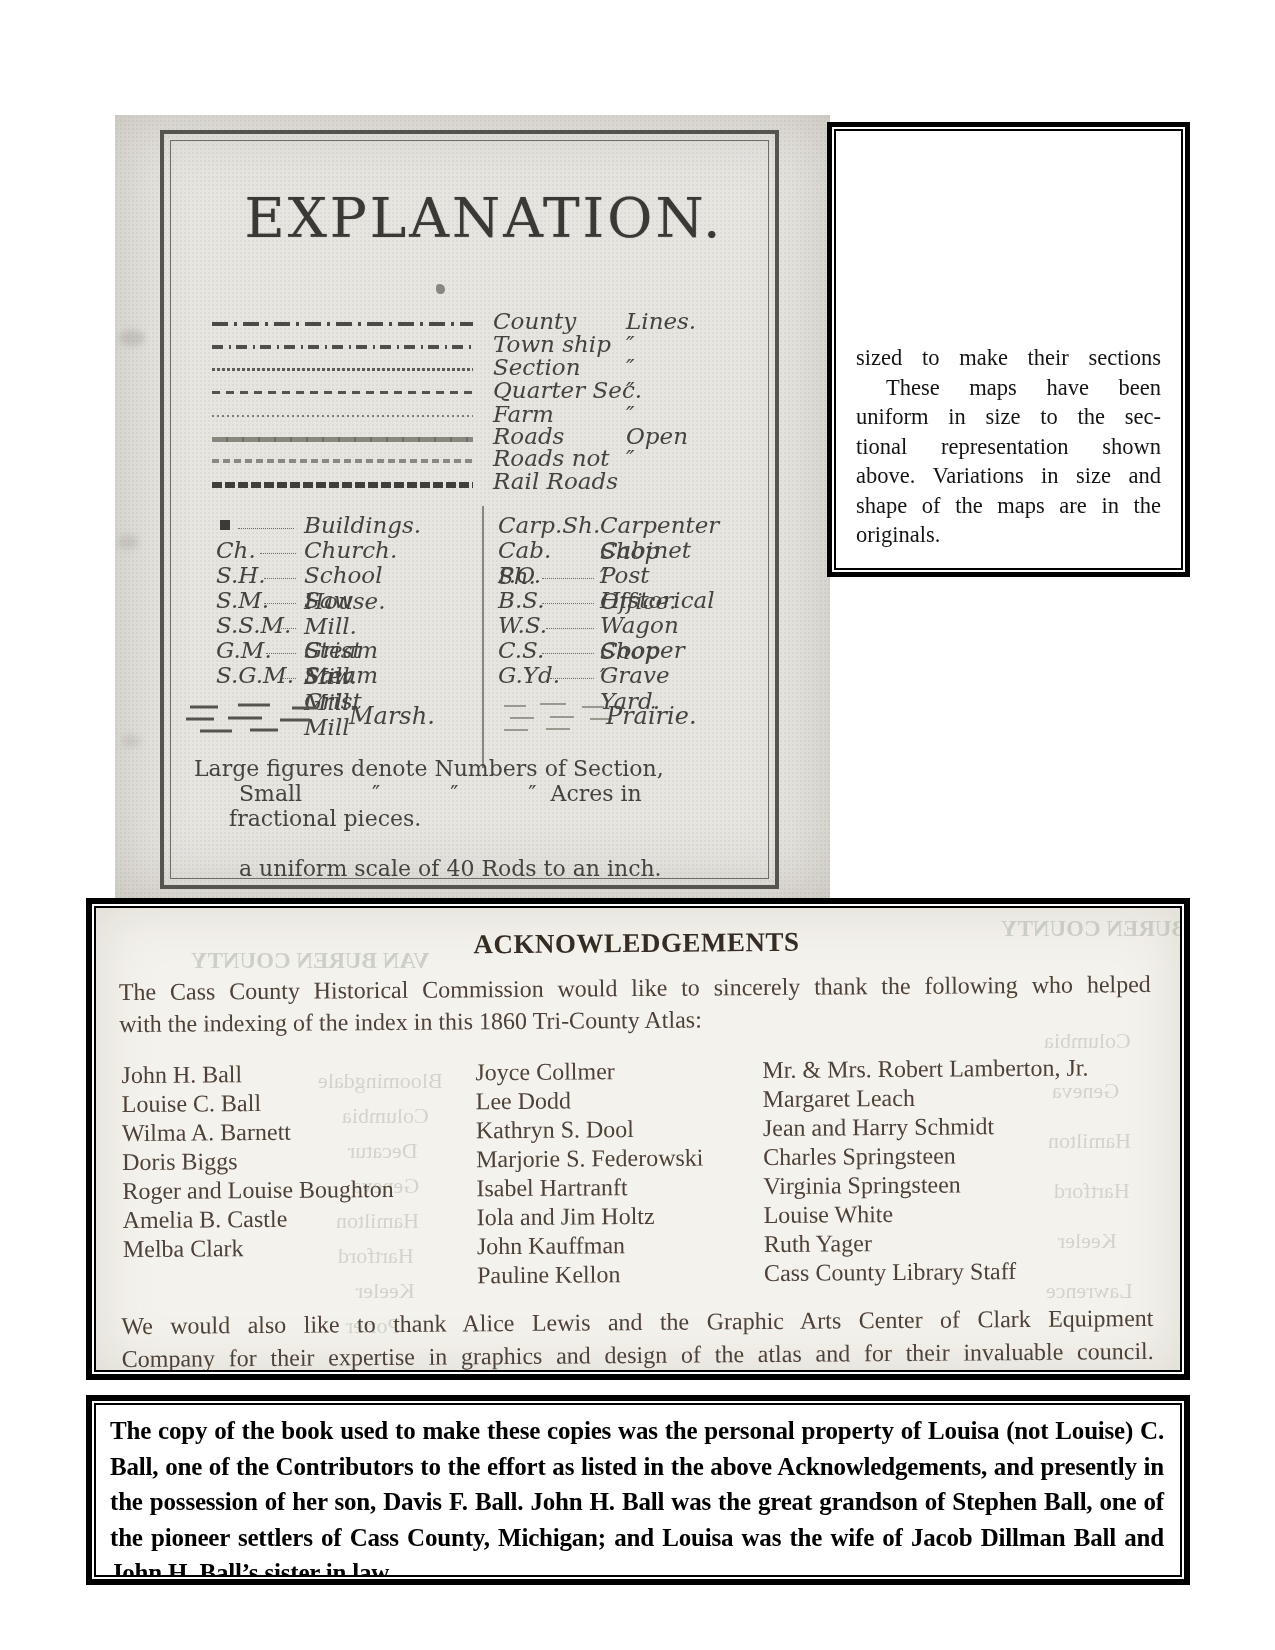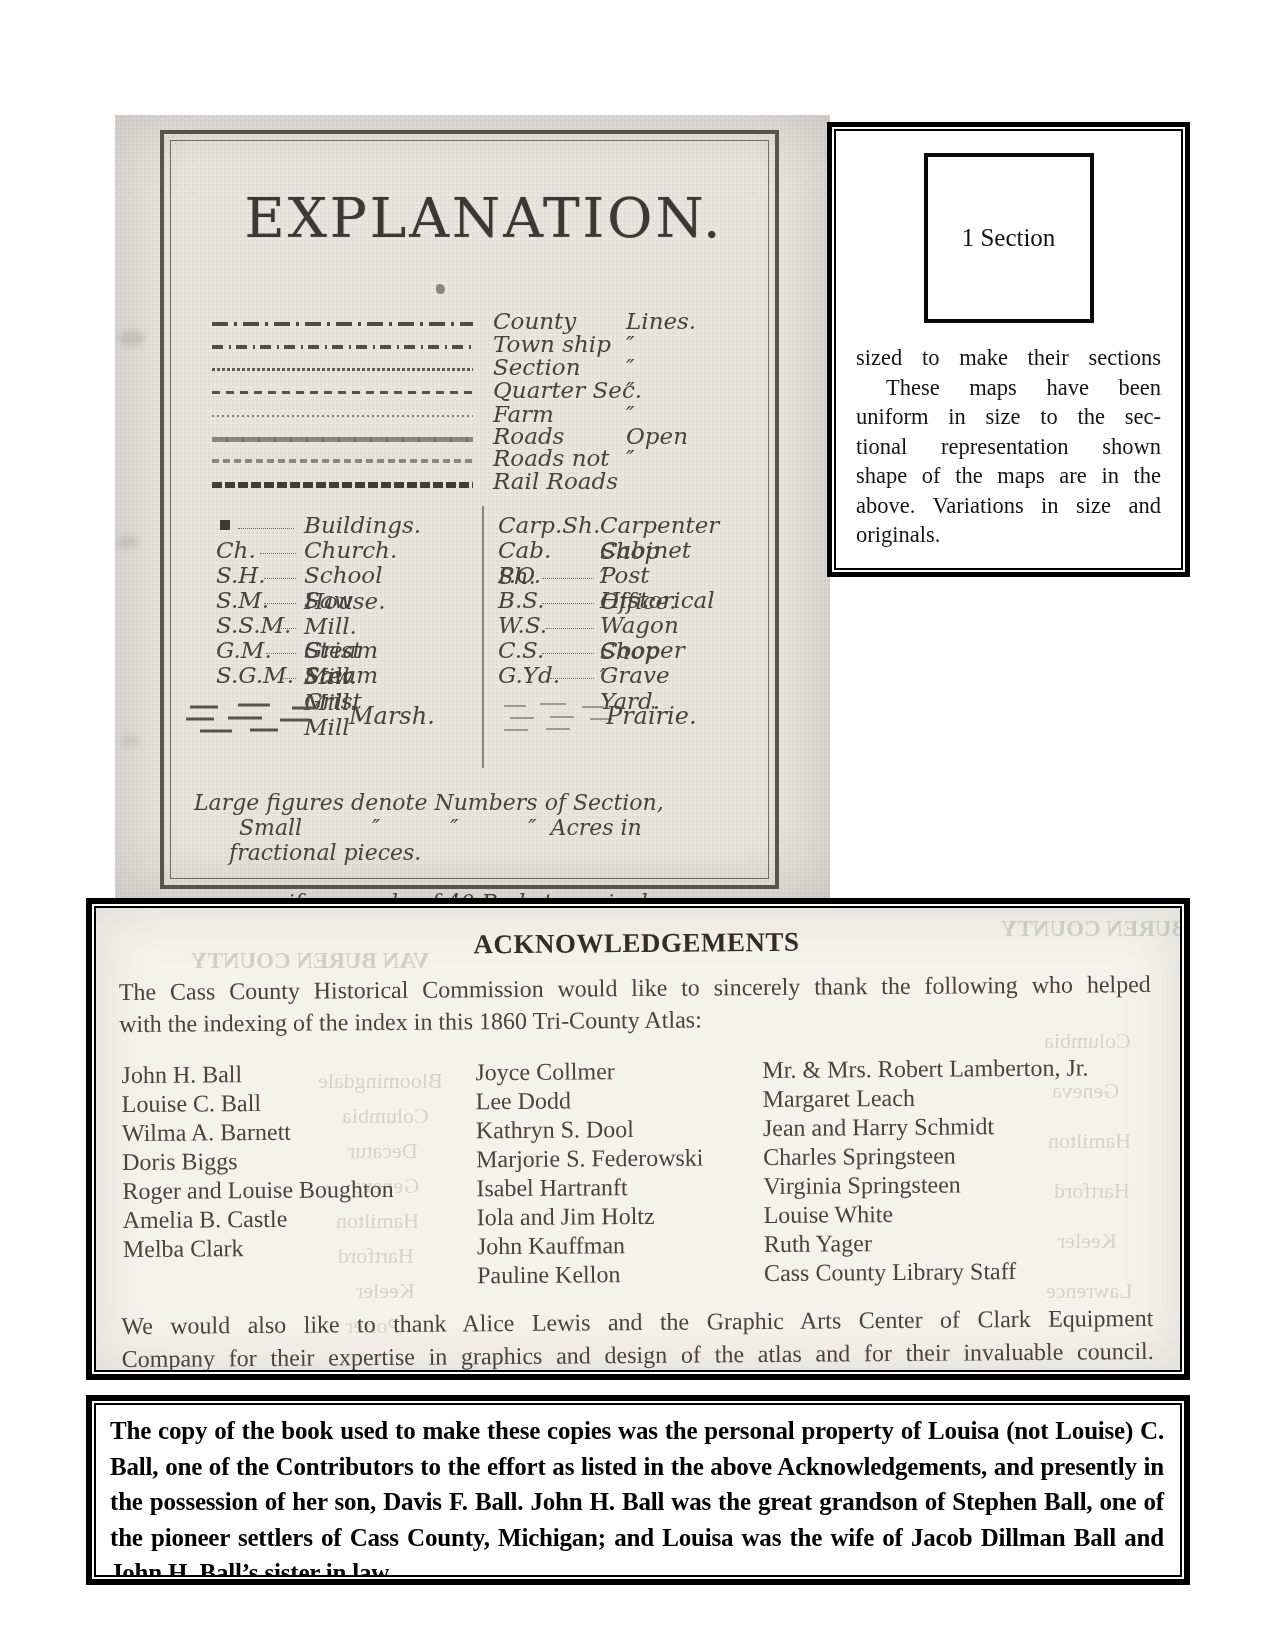--- a/index.html
+++ b/index.html
@@ -34,21 +34,21 @@
   .ls4{height:2px;background:repeating-linear-gradient(90deg,#807d76 0 2px,transparent 2px 5px);}
   .ls5{height:5px;background:repeating-linear-gradient(90deg,#8a877f 0 14px,#6f6c65 14px 16px);}
   .ls6{height:3.5px;background:repeating-linear-gradient(90deg,#8b887f 0 7px,transparent 7px 11px);}
   .ls7{height:6px;background:repeating-linear-gradient(90deg,#403e3a 0 10px,transparent 10px 13px);}
   .ab-row{position:absolute;height:26px;font-size:23px;}
   .ab-abbr{position:absolute;left:0;top:0;font-style:italic;}
   .ab-leader{position:absolute;top:16px;border-bottom:1.6px dotted #6f6d66;}
   .ab-label{position:absolute;top:0;font-style:italic;}
   .ab-div{position:absolute;left:318px;top:372px;width:2px;height:262px;background:#8a877f;}
   .marsh-label{position:absolute;font-style:italic;font-size:24px;}
-  .note-line{position:absolute;font-style:italic;font-size:22px;white-space:pre;margin-top:34px;}
+  .note-line{position:absolute;font-size:22px;white-space:pre;}
 
   
   .sec-box{position:absolute;left:827px;top:122px;width:363px;height:455px;
            border:5px solid #000;box-sizing:border-box;padding:2px;background:#fff;}
   .sec-inner{border:2px solid #000;width:100%;height:100%;box-sizing:border-box;position:relative;}
   .sec-square{position:absolute;left:50%;top:22px;transform:translateX(-50%);
            width:170px;height:170px;border:4px solid #0a0a0a;box-sizing:border-box;
            display:flex;align-items:center;justify-content:center;}
   .sec-square-label{font-size:25px;color:#111;}
   .sec-par{position:absolute;left:20px;right:20px;top:212px;font-size:22.5px;line-height:29.5px;color:#141414;}
@@ -234,30 +234,27 @@
 
       <div class="note-line" style="left:30px;top:622px;">Large figures denote Numbers of Section,</div>
       <div class="note-line" style="left:75px;top:647px;">Small          ″          ″          ″  Acres in</div>
       <div class="note-line" style="left:65px;top:672px;">fractional pieces.</div>
       <div class="note-line" style="left:75px;top:722px;">a uniform scale of 40 Rods to an inch.</div>
     </div>
   </div>
 
   <div class="sec-box">
     <div class="sec-inner">
-      <div class="sec-square">
-        <span class="sec-square-label">1 Section</span>
-      </div>
       <div class="sec-par">
         <div class="jline">sized to make their sections</div>
         <div class="jline first">These maps have been</div>
         <div class="jline">uniform in size to the sec-</div>
         <div class="jline">tional representation shown</div>
+        <div class="jline">above. Variations in size and</div>
         <div class="jline">shape of the maps are in the</div>
-        <div class="jline">above. Variations in size and</div>
         <div class="jline last">originals.</div>
       </div>
     </div>
   </div>
 
   <div class="dbox ack">
     <div class="dbox-inner">
 
       <span class="ghost b" style="left:95px;top:40px;">VAN BUREN COUNTY</span>
       <span class="ghost b" style="left:905px;top:8px;">VAN BUREN COUNTY</span>

